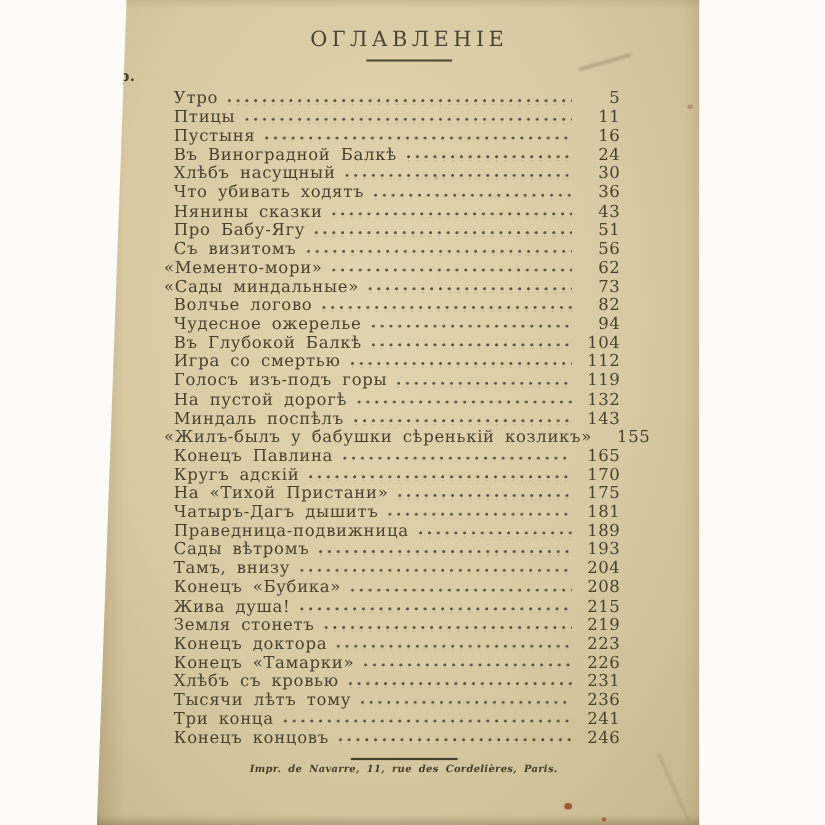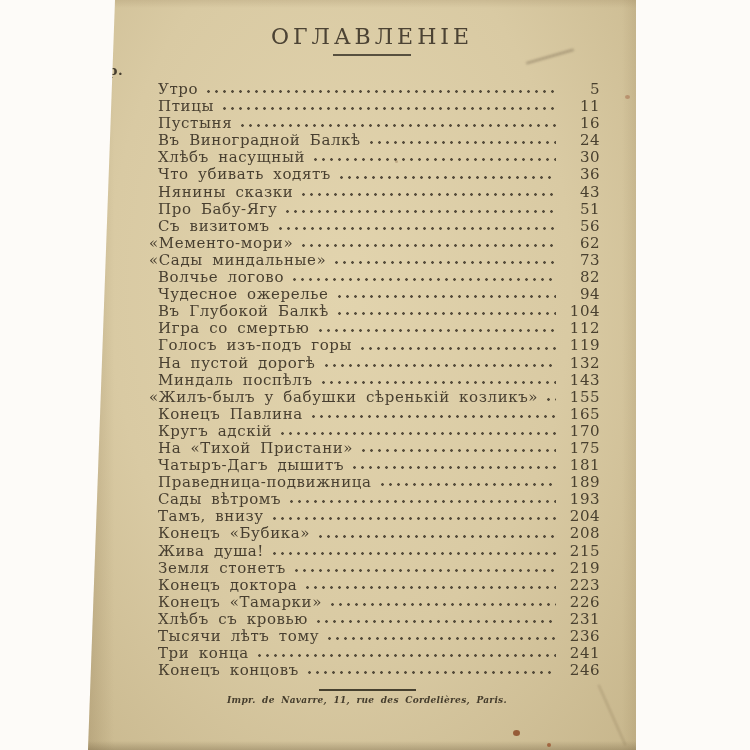--- a/index.html
+++ b/index.html
@@ -33,21 +33,21 @@
       radial-gradient(ellipse at 46% 38%, var(--paper-light) 0%, var(--paper) 55%, var(--paper-dark) 100%);
   }
   .page-inner{
     position:relative;
     width:100%;height:100%;
     padding-top:25px;
   }
   
   .title{
     text-align:center;
-    font-size:22px;
+    font-size:19px;
     line-height:23px;
     font-weight:500;
     letter-spacing:4px;
     color:#4c4334;
     transform:translateX(10px);
     white-space:nowrap;
   }
   .title-rule{
     width:78px;
     height:0;
@@ -61,21 +61,21 @@
     font-size:13.5px;
     line-height:15px;
     margin-top:7px;
     font-weight:700;
     letter-spacing:.5px;
   }
   
   .toc-list{
     margin-top:3px;
     padding-left:70px;
-    padding-right:36px;
+    padding-right:72px;
   }
   .toc-row{
     display:flex;
     align-items:baseline;
     height:17.1px;
     font-size:15px;
     line-height:17px;
     white-space:nowrap;
   }
   .toc-row.hang{margin-left:-9px;}

